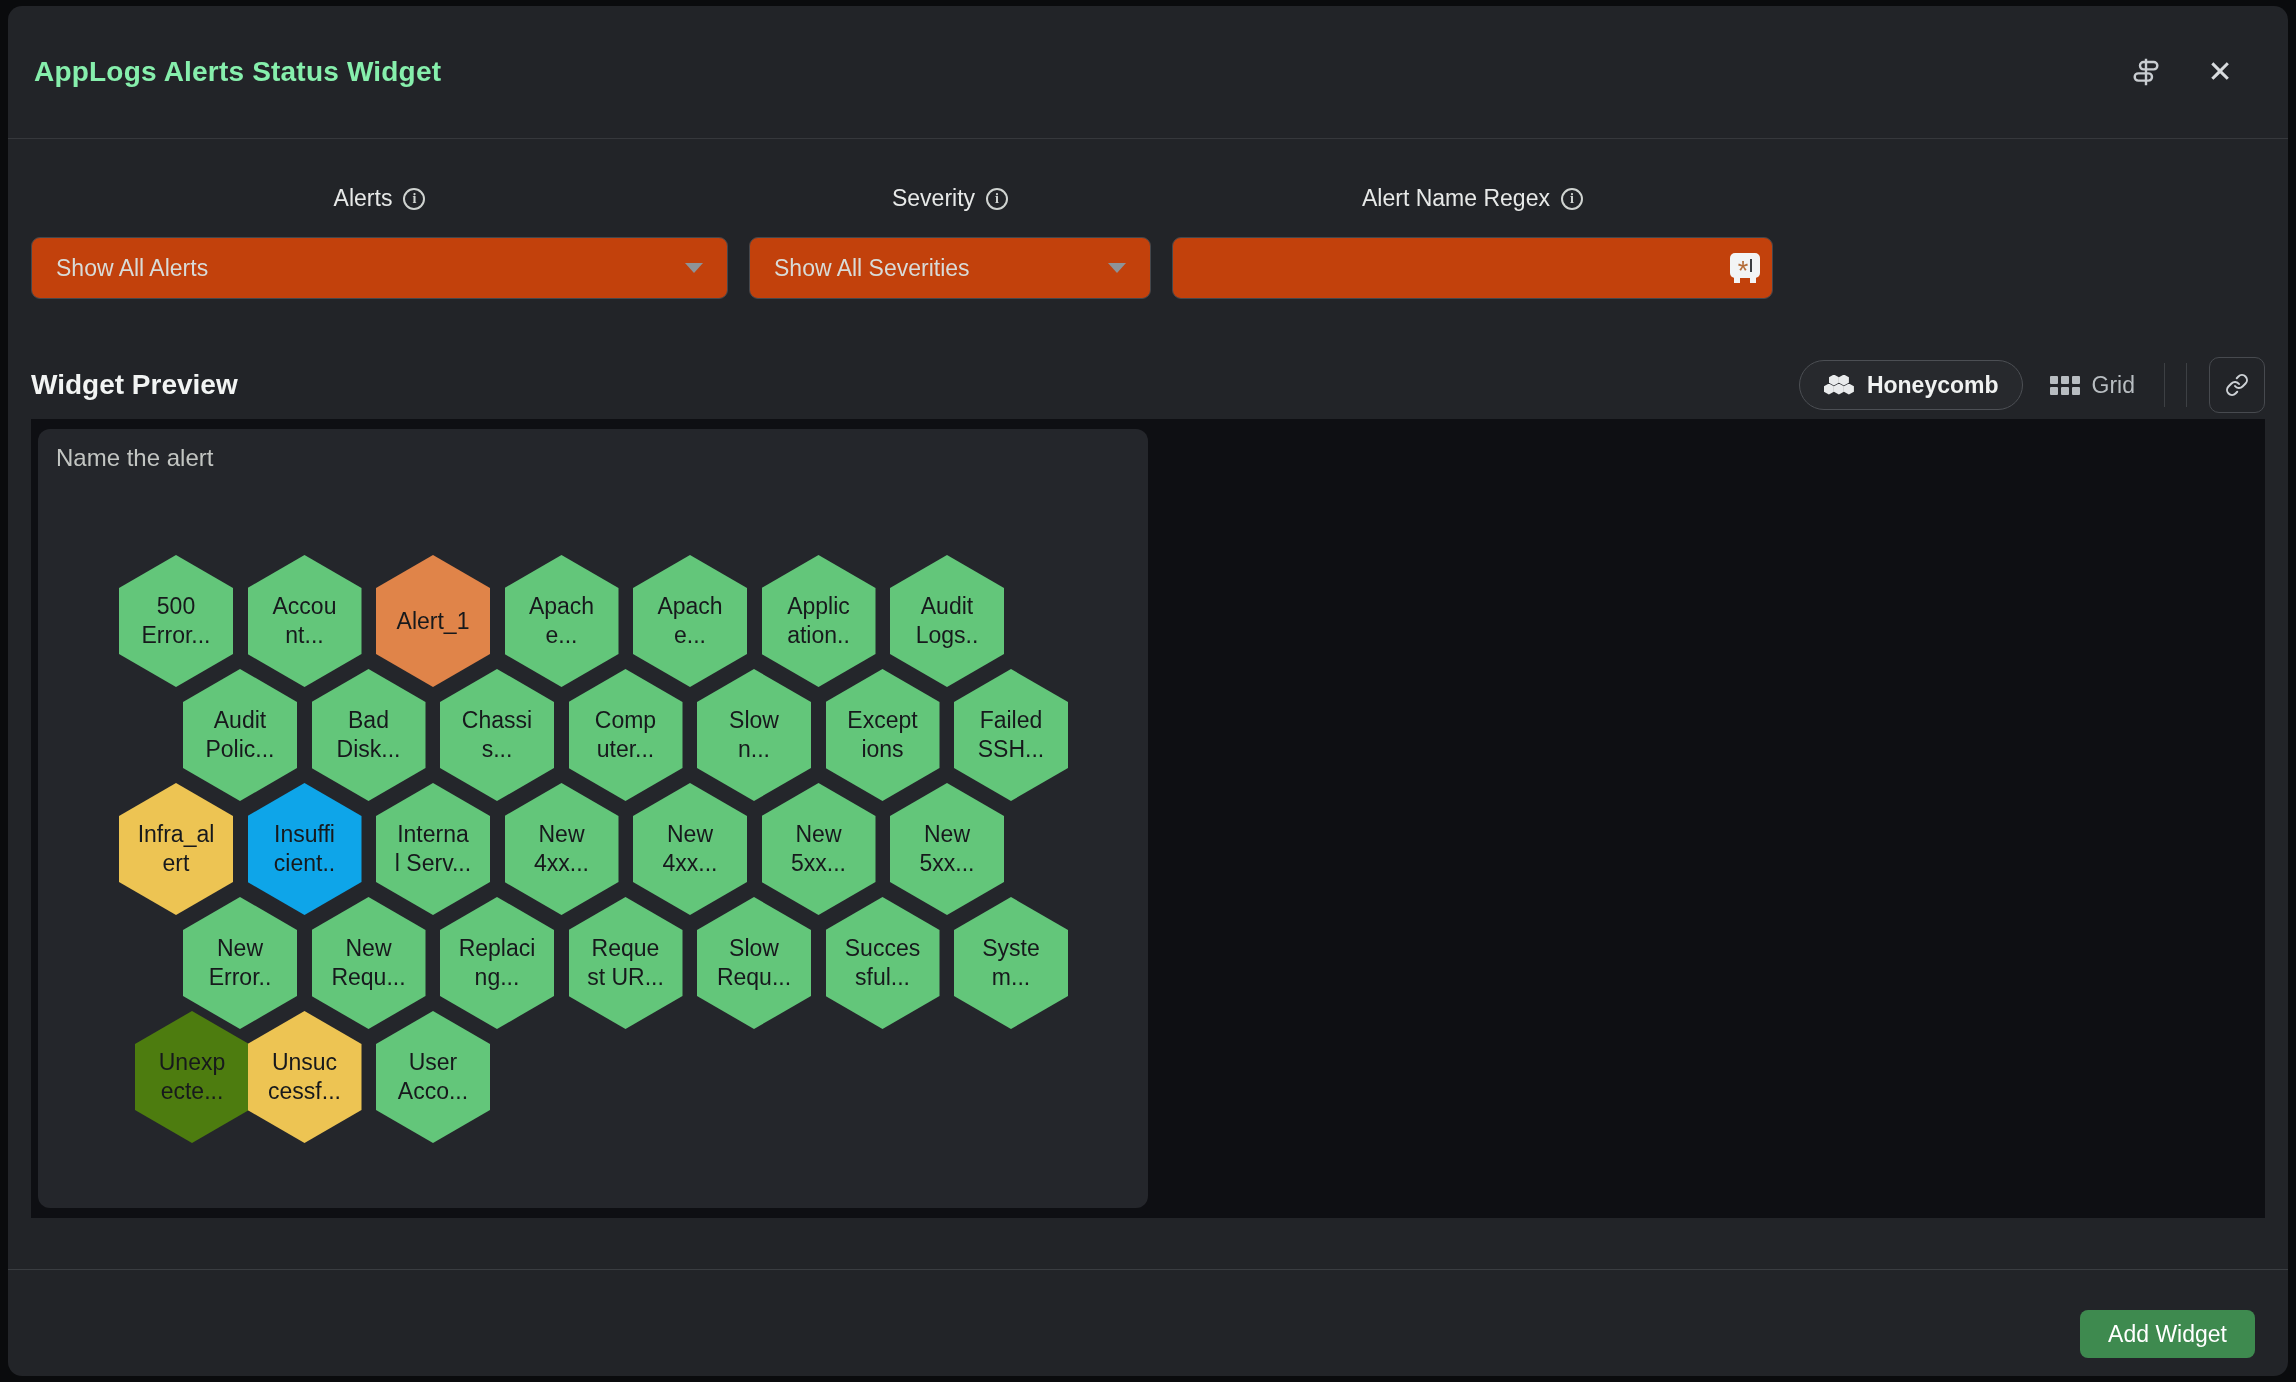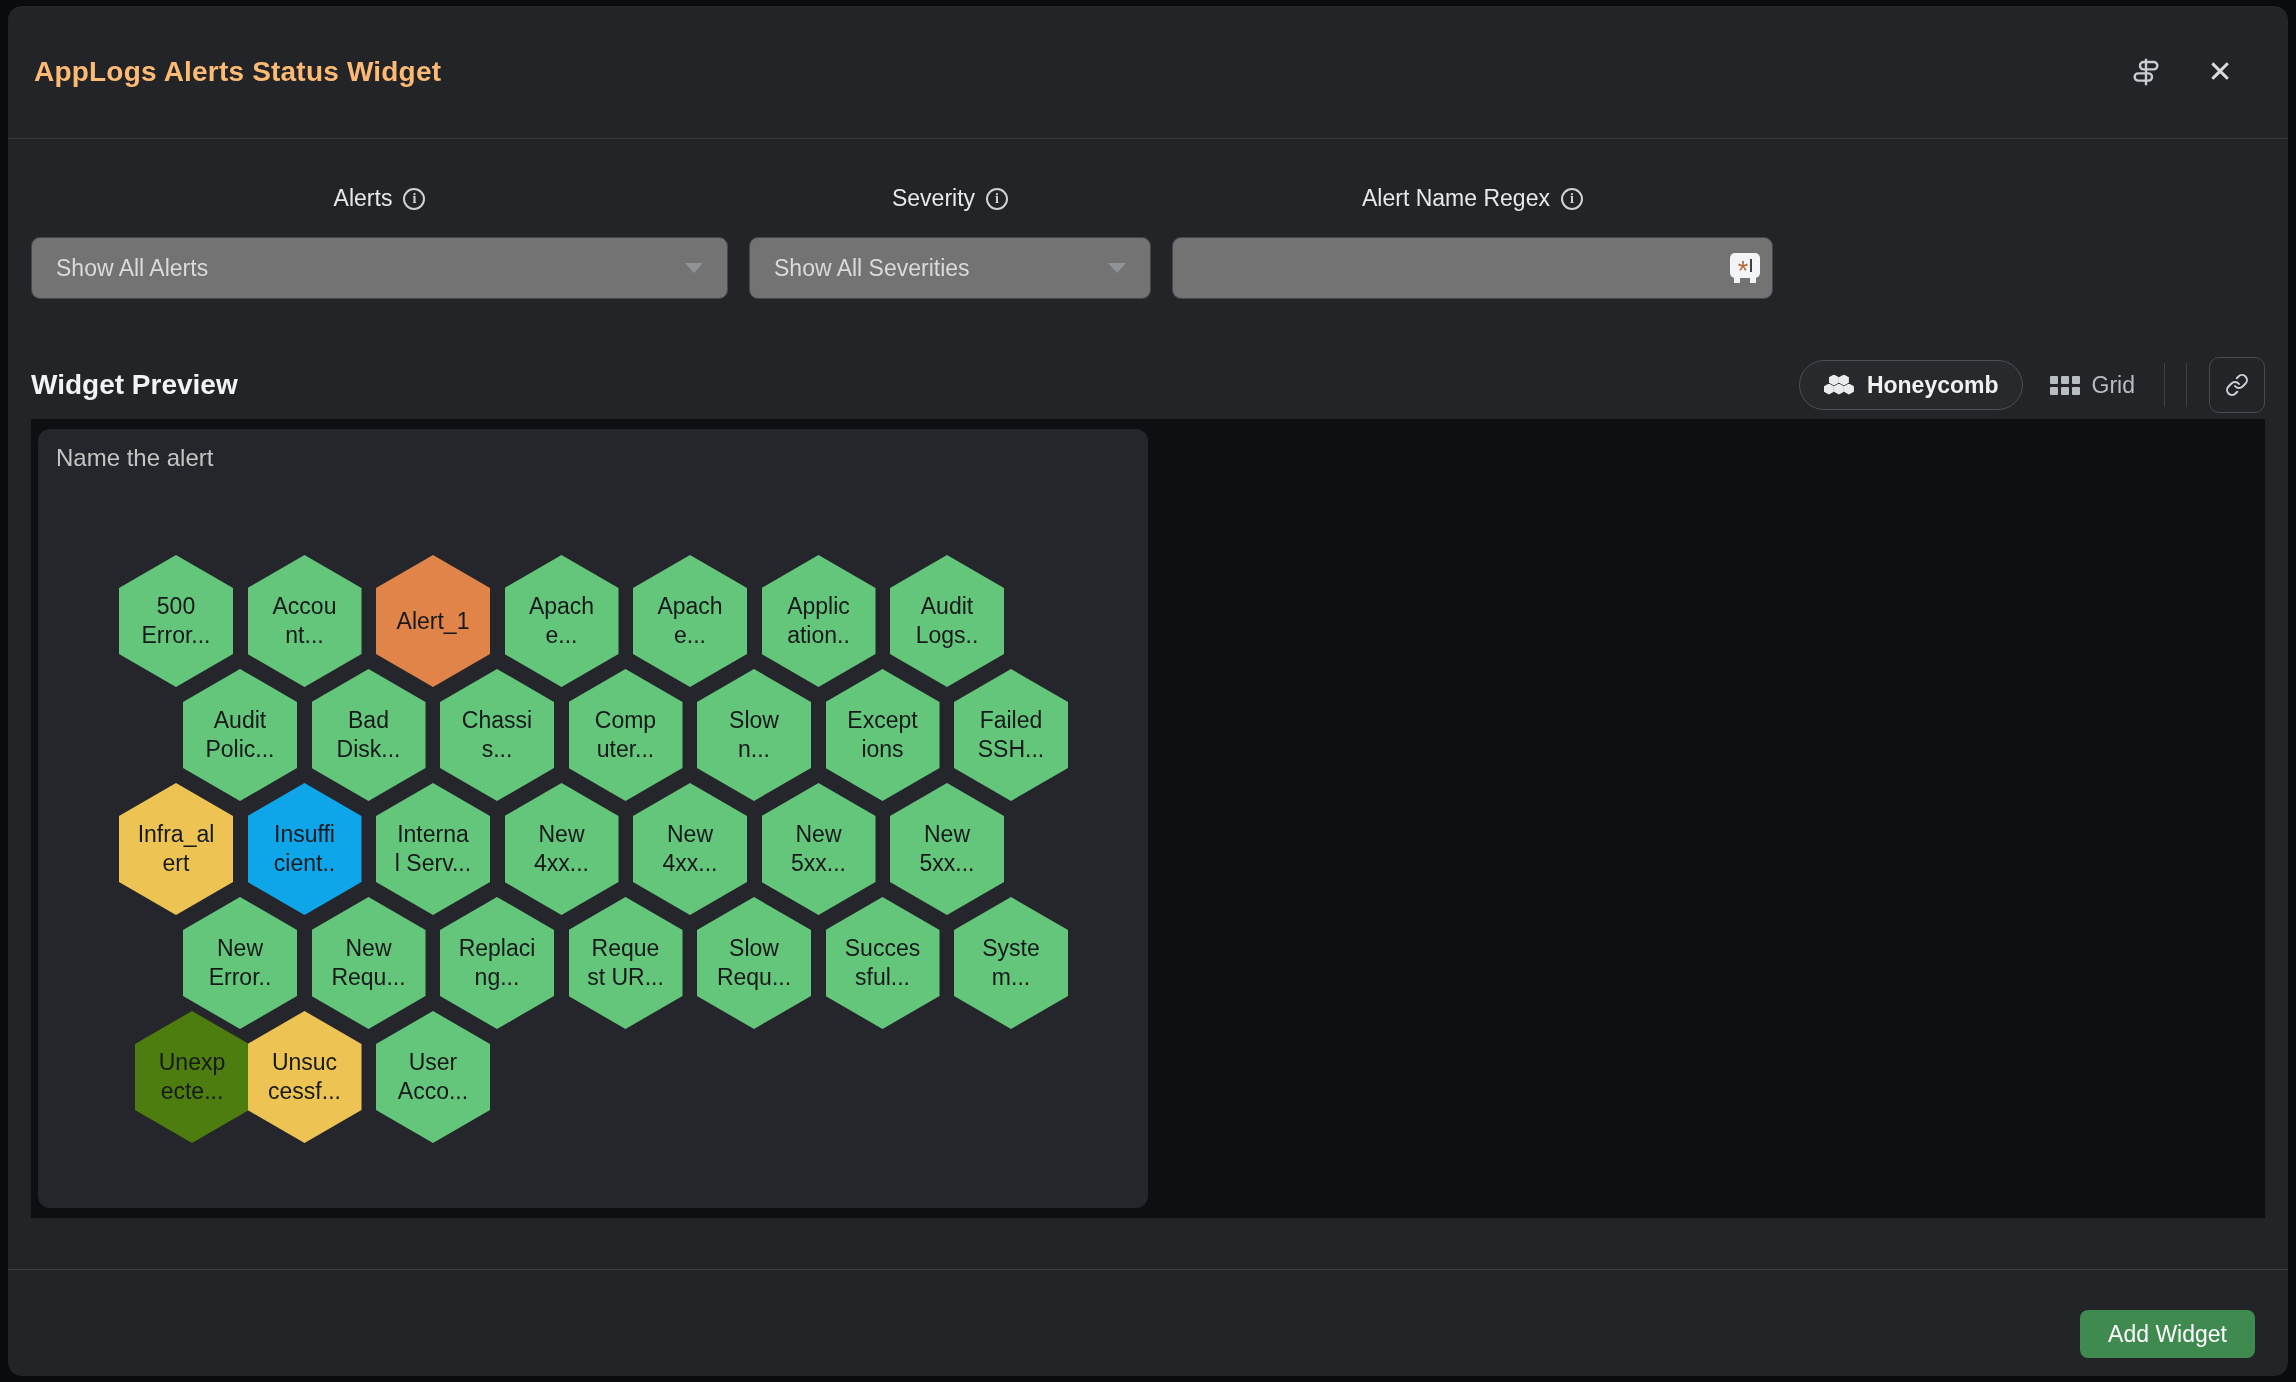--- a/index.html
+++ b/index.html
@@ -1,33 +1,33 @@
 <!DOCTYPE html>
 <html><head>
 <meta charset="utf-8">
 <style>
   * { margin:0; padding:0; box-sizing:border-box; }
   html,body { width:2296px; height:1382px; background:#0a0b0d; font-family:"Liberation Sans","DejaVu Sans",sans-serif; }
   .modal { position:absolute; top:6px; left:8px; width:2280px; height:1370px; background:#222428; border-radius:14px; overflow:hidden; }
 
   
   .modal-header { height:133px; border-bottom:1px solid #36383c; display:flex; align-items:center; padding:0 46px 0 26px; }
-  .modal-title { flex:1; font-size:28px; font-weight:600; color:#fdba74; letter-spacing:.2px; }
+  .modal-title { flex:1; font-size:28px; font-weight:600; color:#86efac; letter-spacing:.2px; }
   .hdr-icon-btn { width:44px; height:44px; display:flex; align-items:center; justify-content:center; cursor:pointer; }
   .hdr-icon-btn + .hdr-icon-btn { margin-left:30px; }
   .close-x { font-size:30px; color:#d8dbde; line-height:1; }
 
   
   .filters { display:flex; gap:21px; padding:46px 23px 0 23px; }
   .field-group.alerts { width:697px; }
   .field-group.severity { width:402px; }
   .field-group.regex { width:601px; }
   .field-label { display:flex; align-items:center; gap:11px; font-size:23px; color:#e7e9e8; margin-bottom:25px;justify-content:center; }
   .info-badge { width:22px; height:22px; border:2px solid #cfd3d0; border-radius:50%; color:#cfd3d0; font-size:14px; font-weight:700; display:flex; align-items:center; justify-content:center; font-family:"Liberation Serif","DejaVu Serif",serif; cursor:pointer; }
-  .select, .text-input { height:62px; border:1px solid #44474c; border-radius:9px; background:#737373; display:flex; align-items:center; padding:12px 24px; cursor:pointer; position:relative; }
+  .select, .text-input { height:62px; border:1px solid #44474c; border-radius:9px; background:#c2410c; display:flex; align-items:center; padding:12px 24px; cursor:pointer; position:relative; }
   .select-value { flex:1; font-size:23px; color:#d8dbd8; }
   .caret-down { width:0; height:0; border-left:9px solid transparent; border-right:9px solid transparent; border-top:10px solid #8e9398; }
   .text-input input { background:transparent; border:none; outline:none; color:#d8dbd8; font-size:23px; width:100%; font-family:inherit; }
   .regex-icon { position:absolute; right:12px; top:15px; width:30px; height:25px; background:#f2f4f5; border-radius:5px; display:flex; align-items:center; justify-content:center; }
   .regex-icon .star { color:#b46c38; font-size:27px; line-height:0; margin-top:10px; }
   .regex-icon .bar { width:2px; height:13px; background:#3a3d41; margin-left:2px; }
   .regex-icon .foot { position:absolute; bottom:-5px; width:6px; height:6px; background:#f2f4f5; }
   .regex-icon .foot.l { left:4px; } .regex-icon .foot.r { right:4px; }
 
   

